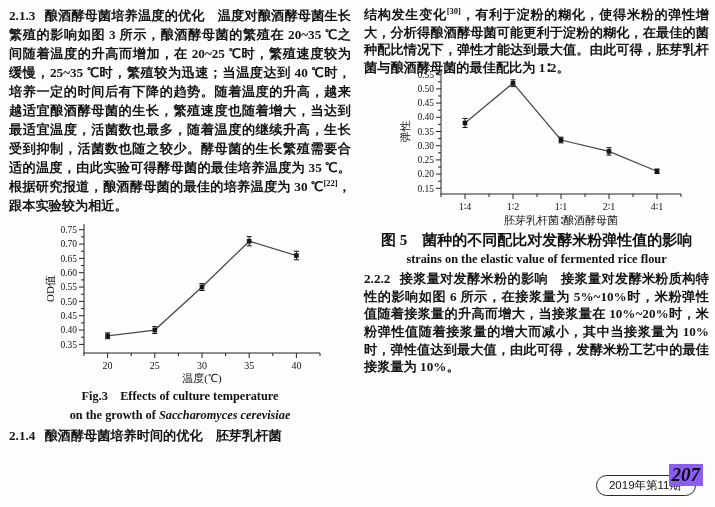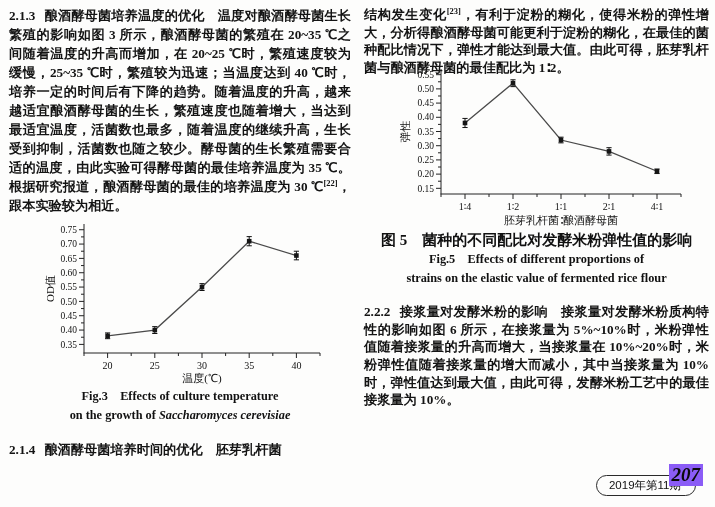--- a/index.html
+++ b/index.html
@@ -30,21 +30,21 @@
   .chart-wrap { position:relative; }
   .chart-wrap.left  { margin:2px 0 0 34px; }
   .chart-wrap.right { margin:-14px 0 0 34px; }
   svg.chart { display:block; font-family:"Liberation Serif", serif; }
 
   .cap { text-align:center; font-weight:700; }
   .cap.zh { font-size:15px; line-height:20px; margin-top:1px; }
   .cap.en { font-size:12.3px; line-height:19px; }
   .cap.en i { font-style:italic; }
 
-  .after-cap { margin-top:15px; }
+  .after-cap { margin-top:1px; }
 
   .footer { position:absolute; right:19px; bottom:11px; }
   .issue-box {
     display:inline-block;
     border:1.3px solid #2a2a2a;
     border-radius:11px;
     padding:2px 14px 2px 12px;
     font-family:"Liberation Sans", sans-serif;
     font-size:11.5px;
     color:#111;
@@ -141,21 +141,21 @@
           </svg>
       </div>
 
       <div class="cap en">Fig.3　Effects of culture temperature</div>
       <div class="cap en"><span>on the growth of </span><i>Saccharomyces cerevisiae</i></div>
 
       <p class="body after-cap"><span class="sec-num">2.1.4</span><span class="sec-title">酿酒酵母菌培养时间的优化</span><span>胚芽乳杆菌</span></p>
     </div>
 
     <div class="col-right">
-      <p class="body"><span>结构发生变化</span><sup class="ref">[23]</sup><span>，有利于淀粉的糊化，使得米粉的弹性增大，分析得酿酒酵母菌可能更利于淀粉的糊化，在最佳的菌种配比情况下，弹性才能达到最大值。由此可得，胚芽乳杆菌与酿酒酵母菌的最佳配比为 1∶2。</span></p>
+      <p class="body"><span>结构发生变化</span><sup class="ref">[30]</sup><span>，有利于淀粉的糊化，使得米粉的弹性增大，分析得酿酒酵母菌可能更利于淀粉的糊化，在最佳的菌种配比情况下，弹性才能达到最大值。由此可得，胚芽乳杆菌与酿酒酵母菌的最佳配比为 1∶2。</span></p>
 
       <div class="chart-wrap right">
         <svg class="chart" width="296" height="166">
             <line x1="43" y1="6" x2="43" y2="131" stroke="#222" stroke-width="1"></line>
             <line x1="42.5" y1="131" x2="283" y2="131" stroke="#222" stroke-width="1"></line>
             <line x1="43" y1="125.31818181818183" x2="38" y2="125.31818181818183" stroke="#222" stroke-width="1"></line>
             <text x="36" y="128.51818181818183" text-anchor="end" font-size="9.5" fill="#111">0.15</text>
             <line x1="43" y1="118.2159090909091" x2="40" y2="118.2159090909091" stroke="#222" stroke-width="1"></line>
             <line x1="43" y1="111.11363636363636" x2="38" y2="111.11363636363636" stroke="#222" stroke-width="1"></line>
             <text x="36" y="114.31363636363636" text-anchor="end" font-size="9.5" fill="#111">0.20</text>
@@ -216,21 +216,20 @@
             <line x1="259" y1="110.54545454545455" x2="259" y2="106" stroke="#111" stroke-width="1"></line>
             <line x1="256.4" y1="106" x2="261.6" y2="106" stroke="#111" stroke-width="1"></line>
             <line x1="256.4" y1="110.54545454545455" x2="261.6" y2="110.54545454545455" stroke="#111" stroke-width="1"></line>
             <rect x="256.7" y="105.97272727272727" width="4.6" height="4.6" fill="#151515"></rect>
             <text x="163" y="161" text-anchor="middle" font-size="11" fill="#111">胚芽乳杆菌∶酿酒酵母菌</text>
             <text transform="translate(11,68.5) rotate(-90)" text-anchor="middle" font-size="11" fill="#111">弹性</text>
           </svg>
       </div>
 
       <div class="cap zh">图 5　菌种的不同配比对发酵米粉弹性值的影响</div>
-      <div class="cap en">Fig.5　Effects of different proportions of</div>
       <div class="cap en">strains on the elastic value of fermented rice flour</div>
 
       <p class="body after-cap"><span class="sec-num">2.2.2</span><span class="sec-title">接浆量对发酵米粉的影响</span><span>接浆量对发酵米粉质构特性的影响如图 6 所示，在接浆量为 5%~10%时，米粉弹性值随着接浆量的升高而增大，当接浆量在 10%~20%时，米粉弹性值随着接浆量的增大而减小，其中当接浆量为 10%时，弹性值达到最大值，由此可得，发酵米粉工艺中的最佳接浆量为 10%。</span></p>
 
     </div>
   </div>
 
   <div class="footer">
     <div class="issue-box"><span>2019年第11期</span></div>
     <div class="page-no">207</div>

